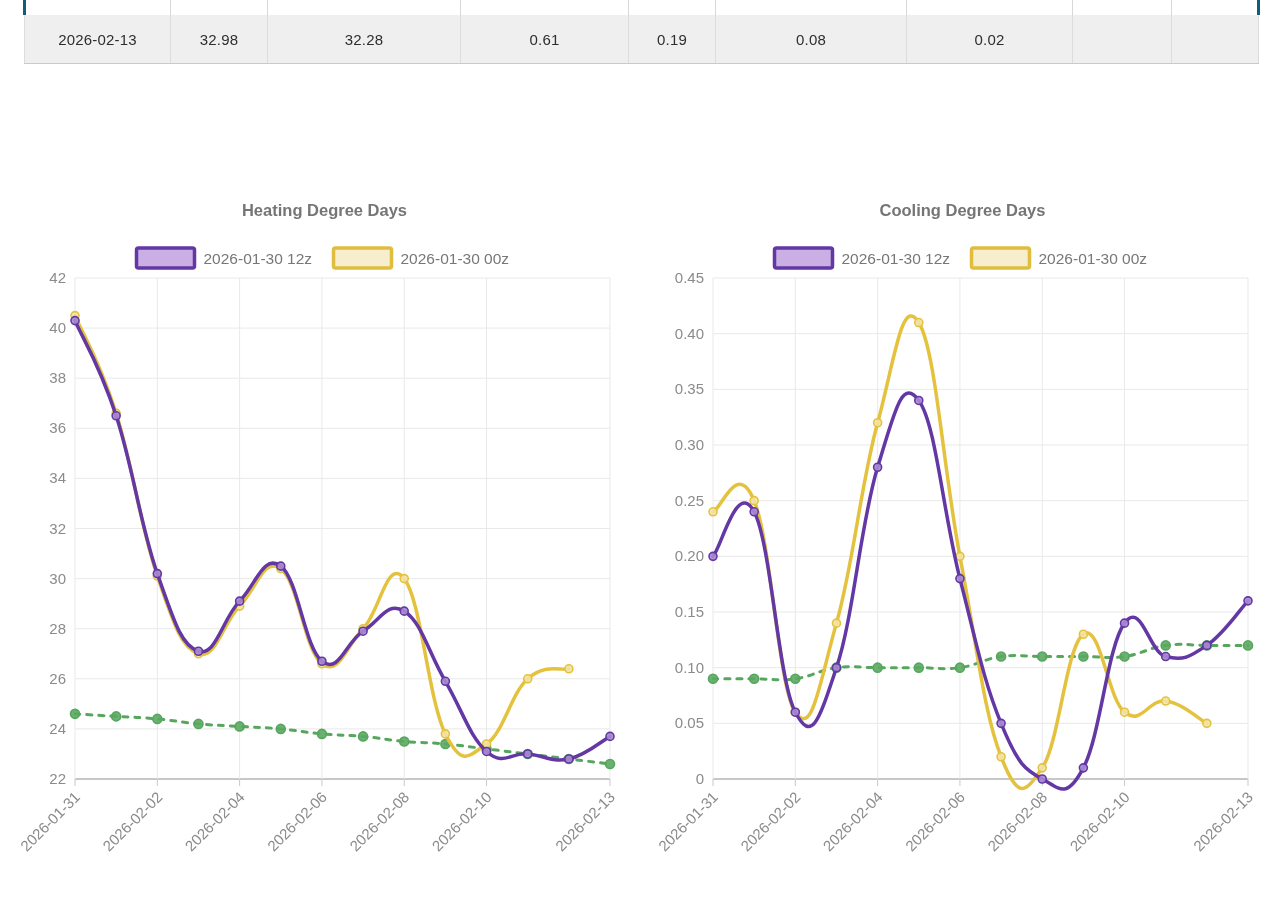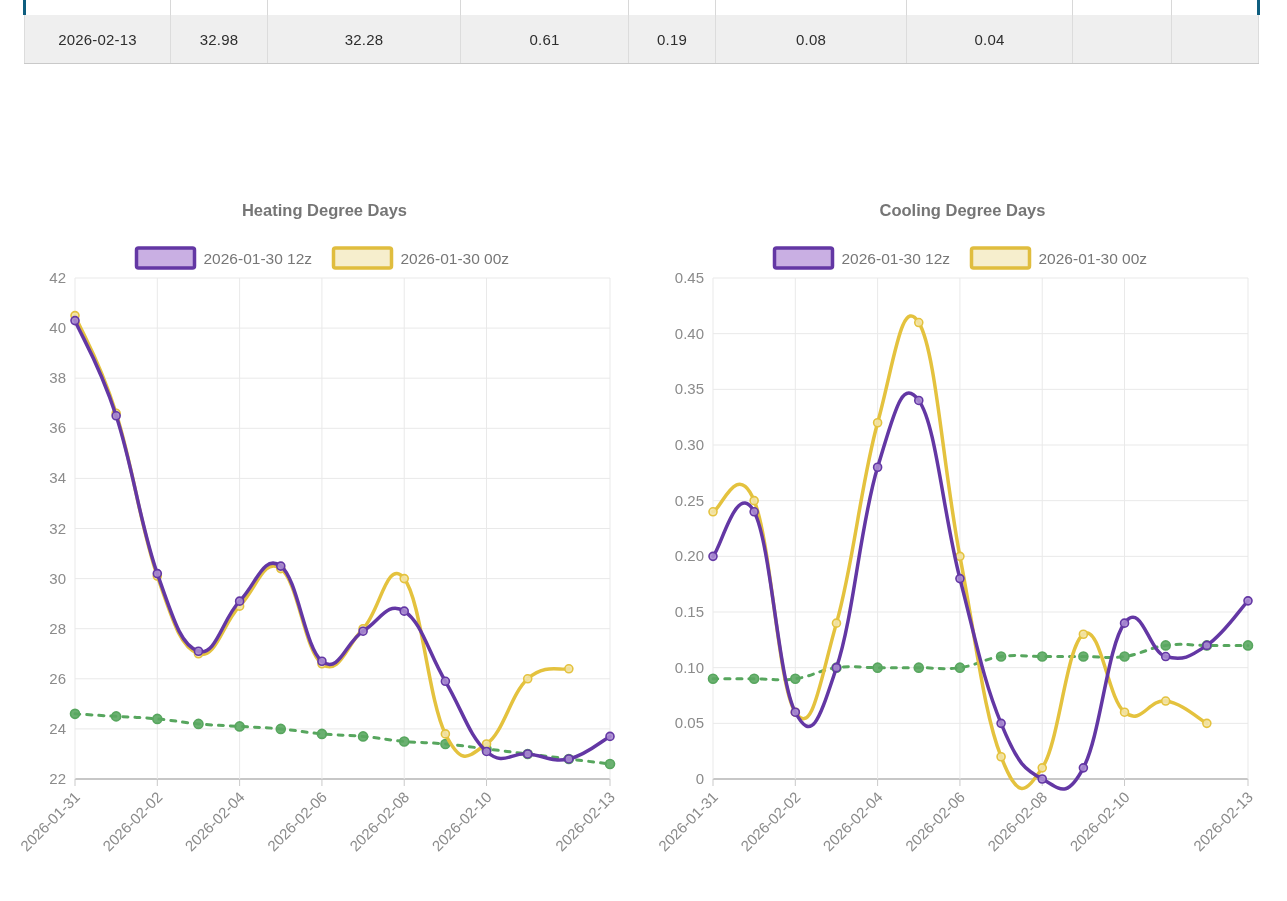--- a/index.html
+++ b/index.html
@@ -59,21 +59,21 @@
             <td></td>
             <td></td>
       </tr>
       <tr class="row-alt">
         <td>2026-02-13</td>
         <td>32.98</td>
         <td>32.28</td>
         <td>0.61</td>
         <td>0.19</td>
         <td>0.08</td>
-        <td>0.04</td>
+        <td>0.02</td>
         <td></td>
         <td></td>
       </tr>
     </tbody>
       </table>
   </div>
 
   <div class="chart" id="chart-0"><svg width="627" height="705" viewBox="0 0 627 705">
         <line x1="57" y1="587" x2="592" y2="587" stroke="#b5b5b5" stroke-width="1.5"></line>
         <text x="48" y="592" text-anchor="end" class="c-tick">22</text>

